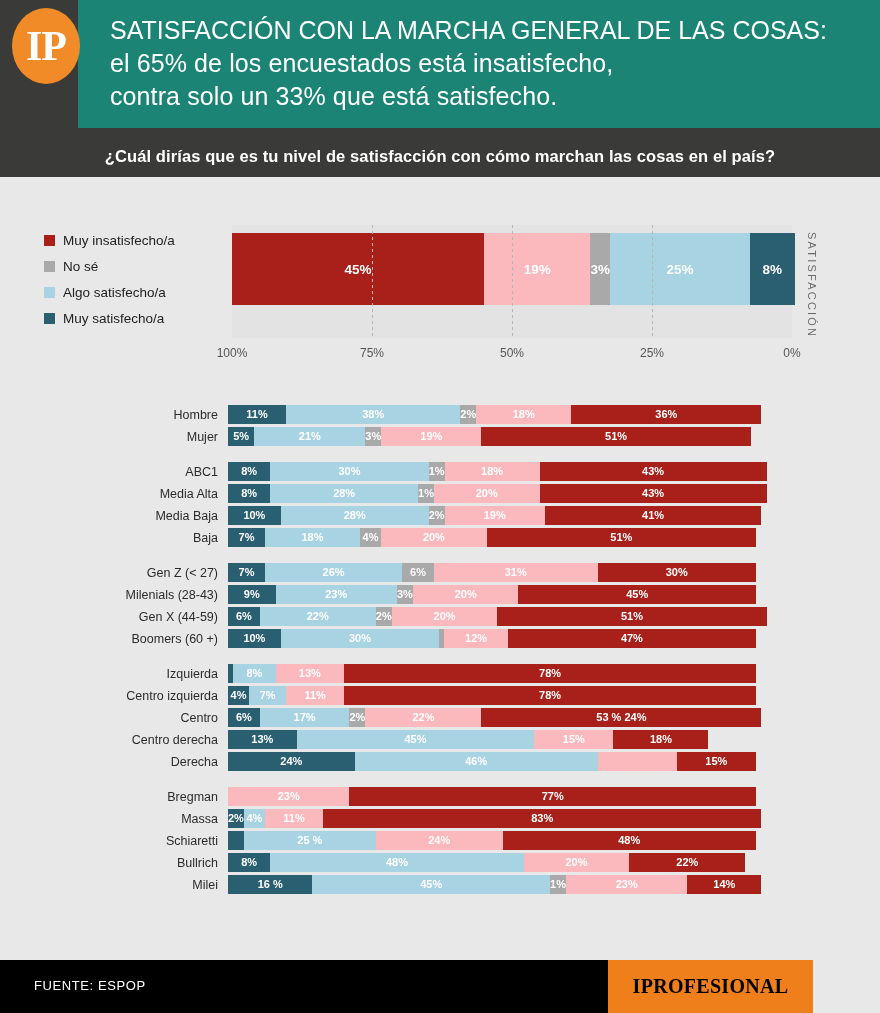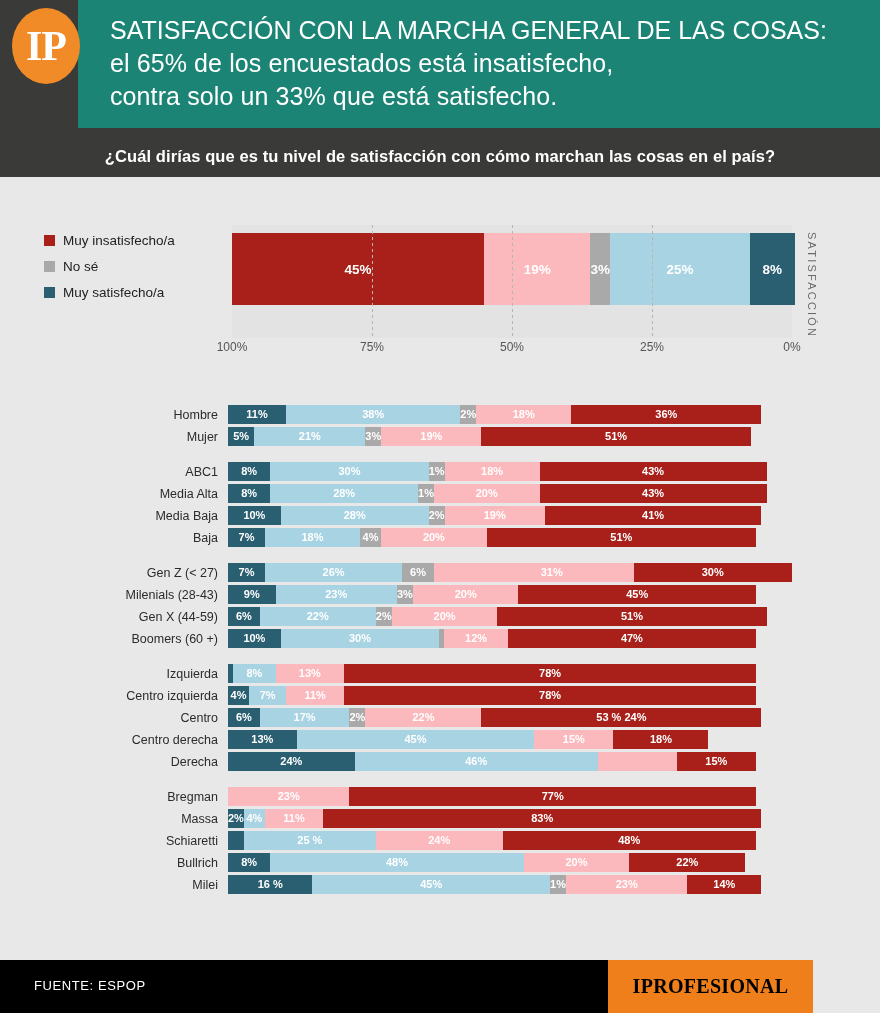--- a/index.html
+++ b/index.html
@@ -56,21 +56,21 @@
   .legend-lb{font-size:13.5px;color:#222;white-space:nowrap;}
 
   
   .topchart{position:absolute;left:232px;top:48px;width:560px;}
   .topchart-plot{position:relative;height:113px;background:#e3e3e3;}
   .gridline{position:absolute;top:0;bottom:0;width:1px;
     background:repeating-linear-gradient(to bottom,#b5b5b5 0 3px,transparent 3px 6px);}
   .topbar{position:absolute;left:0;right:0;top:8px;height:72px;display:flex;}
   .topseg{display:flex;align-items:center;justify-content:center;height:100%;}
   .topseg span{font-size:13.5px;font-weight:bold;color:#fff;}
-  .axis{position:relative;height:22px;margin-top:0;}
+  .axis{position:relative;height:22px;margin-top:6px;}
   .axis .tick{position:absolute;top:2px;font-size:12px;color:#555;transform:translateX(-50%);white-space:nowrap;}
   .satis-label{
     position:absolute;left:806px;top:48px;height:120px;
     display:flex;align-items:center;
   }
   .satis-label span{
     writing-mode:vertical-rl;
     font-size:11px;letter-spacing:2.2px;color:#6a6a6a;white-space:nowrap;
   }
 
@@ -124,20 +124,24 @@
     <div class="legend" id="legend">
         <div class="legend-row">
           <div class="legend-sw" style="background: rgb(168, 32, 25);"></div>
           <div class="legend-lb">Muy insatisfecho/a</div>
         </div>
         <div class="legend-row">
           <div class="legend-sw" style="background: rgb(169, 169, 169);"></div>
           <div class="legend-lb">No sé</div>
         </div>
         <div class="legend-row">
+          <div class="legend-sw" style="background: rgb(168, 211, 227);"></div>
+          <div class="legend-lb">Algo satisfecho/a</div>
+        </div>
+        <div class="legend-row">
           <div class="legend-sw" style="background: rgb(42, 95, 114);"></div>
           <div class="legend-lb">Muy satisfecho/a</div>
         </div>
       </div>
 
     <div class="topchart">
       <div class="topchart-plot" id="topplot">
         <div class="topbar" id="topbar">
             <div class="topseg" style="flex: 0 0 45%; background: rgb(168, 32, 25);">
               <span>45%</span>
@@ -303,21 +307,21 @@
             <div class="row-bar">
               <div class="seg" style="flex: 0 0 7%; background: rgb(42, 95, 114);">
                 <span>7%</span>
               </div>
               <div class="seg" style="flex: 0 0 26%; background: rgb(168, 211, 227);">
                 <span>26%</span>
               </div>
               <div class="seg" style="flex: 0 0 6%; background: rgb(169, 169, 169);">
                 <span>6%</span>
               </div>
-              <div class="seg" style="flex: 0 0 31%; background: rgb(252, 185, 189); padding-left: 36px;">
+              <div class="seg" style="flex: 0 0 31%; background: rgb(252, 185, 189);">
                 <span>31%</span>
               </div>
               <div class="seg" style="flex: 0 0 30%; background: rgb(168, 32, 25);">
                 <span>30%</span>
               </div>
             </div>
           </div>
           <div class="row">
             <div class="row-label">Milenials (28-43)</div>
             <div class="row-bar">

